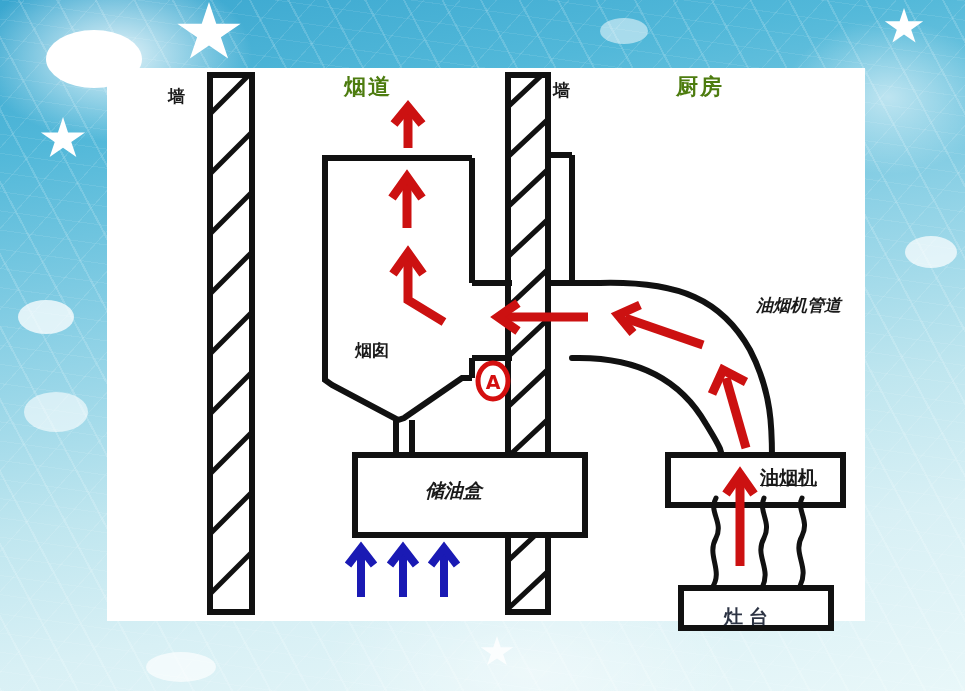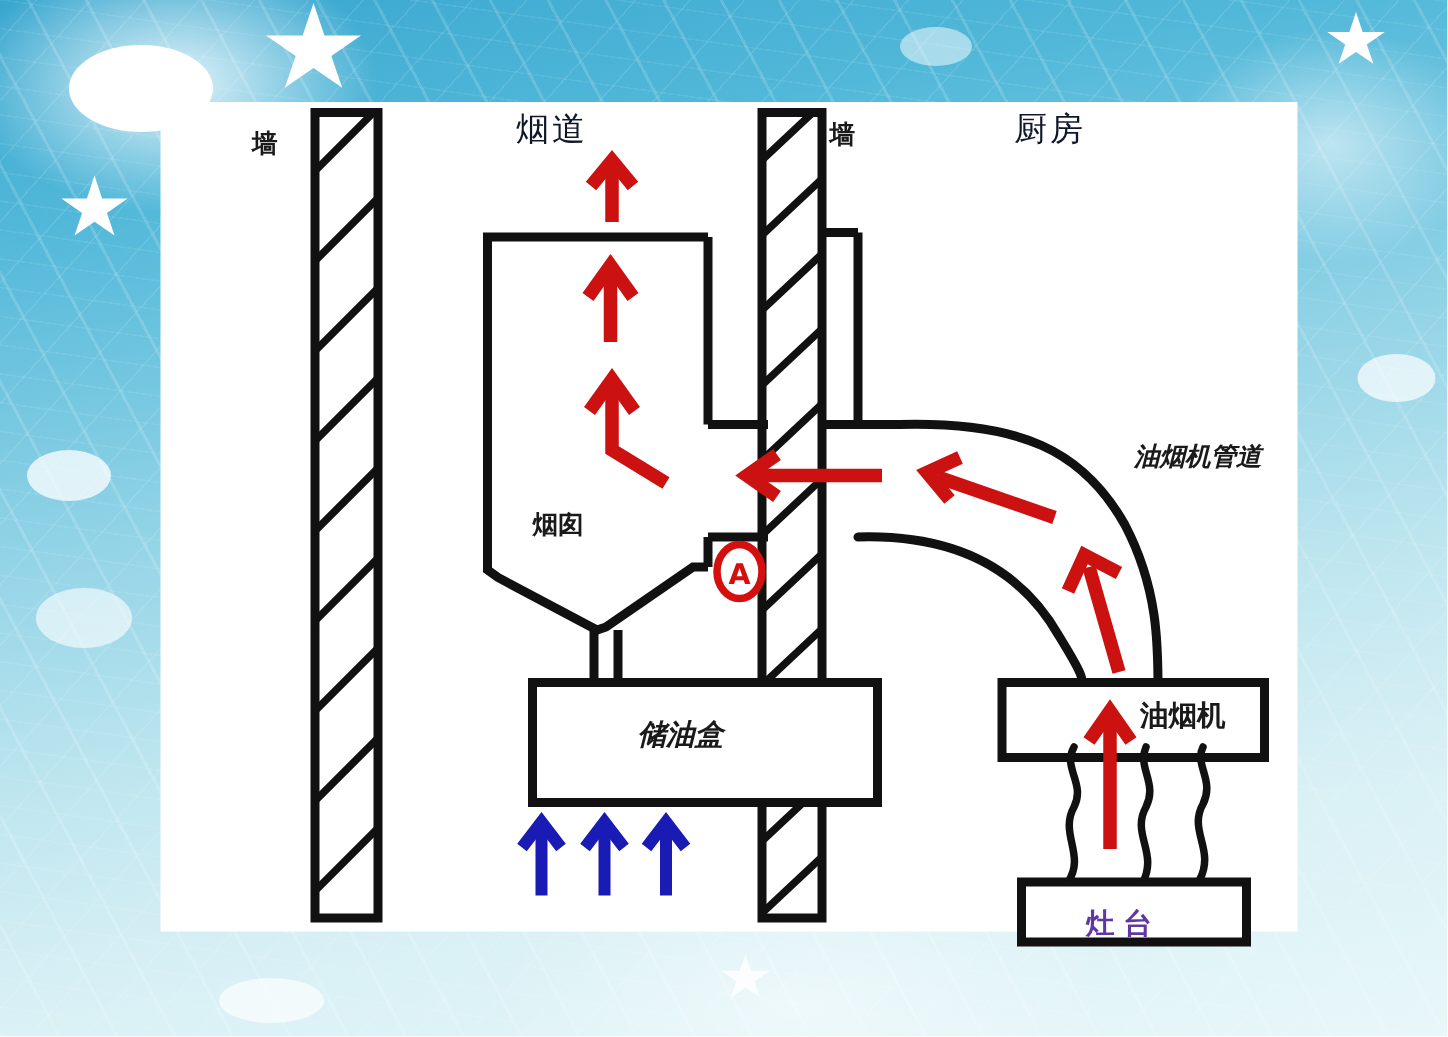--- a/index.html
+++ b/index.html
@@ -62,31 +62,31 @@
 
   
   .lbl {
     position: absolute;
     white-space: nowrap;
     line-height: 1;
     font-family: "DejaVu Sans", "Liberation Sans", sans-serif;
   }
   .lbl-black { color: #1a1a1a; font-size: 17px; font-weight: 700; }
   .lbl-black-lg { color: #1a1a1a; font-size: 19px; font-weight: 700; }
-  .lbl-red { color: #0f172a; font-size: 22px; font-weight: 400; letter-spacing: 2px; }
+  .lbl-red { color: #4d7c0f; font-size: 22px; font-weight: 700; letter-spacing: 2px; }
 
   #lbl-wall-left  { left: 168px; top: 88px; }
   #lbl-wall-mid   { left: 553px; top: 82px; }
   #lbl-flue       { left: 344px; top: 76px; }
   #lbl-kitchen    { left: 676px; top: 76px; }
   #lbl-chimney    { left: 355px; top: 313px; margin-top: 29px; }
   #lbl-duct       { left: 756px; top: 297px; font-size: 17px; font-style: italic; }
   #lbl-oilbox     { left: 425px; top: 481px; font-style: italic; }
-  #lbl-hood       { left: 760px; top: 468px; }
-  #lbl-stove      { left: 724px; top: 607px; color:#4c1d95; font-size:19px; font-weight:700; opacity:.88; letter-spacing:6px; }
+  #lbl-hood       { left: 760px; top: 468px; text-decoration: underline; }
+  #lbl-stove      { left: 724px; top: 607px; color:#0f172a; font-size:19px; font-weight:700; opacity:.88; letter-spacing:6px; }
 </style>
 </head>
 <body>
 
 <div id="stage">
 
   <div id="bg"></div>
 
   <div class="blob" style="left:46px;  top:30px;  width:96px;  height:58px;"></div>
   <div class="star" style="left:176px; top:2px;   width:66px;  height:62px;"></div>

